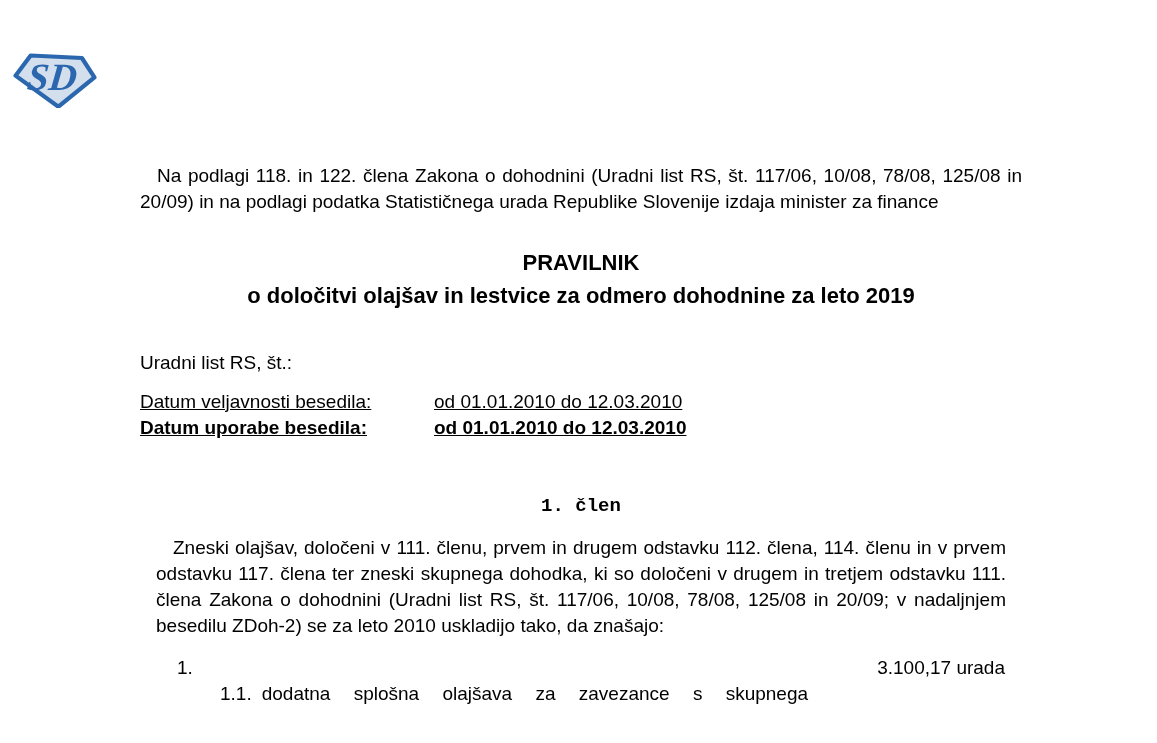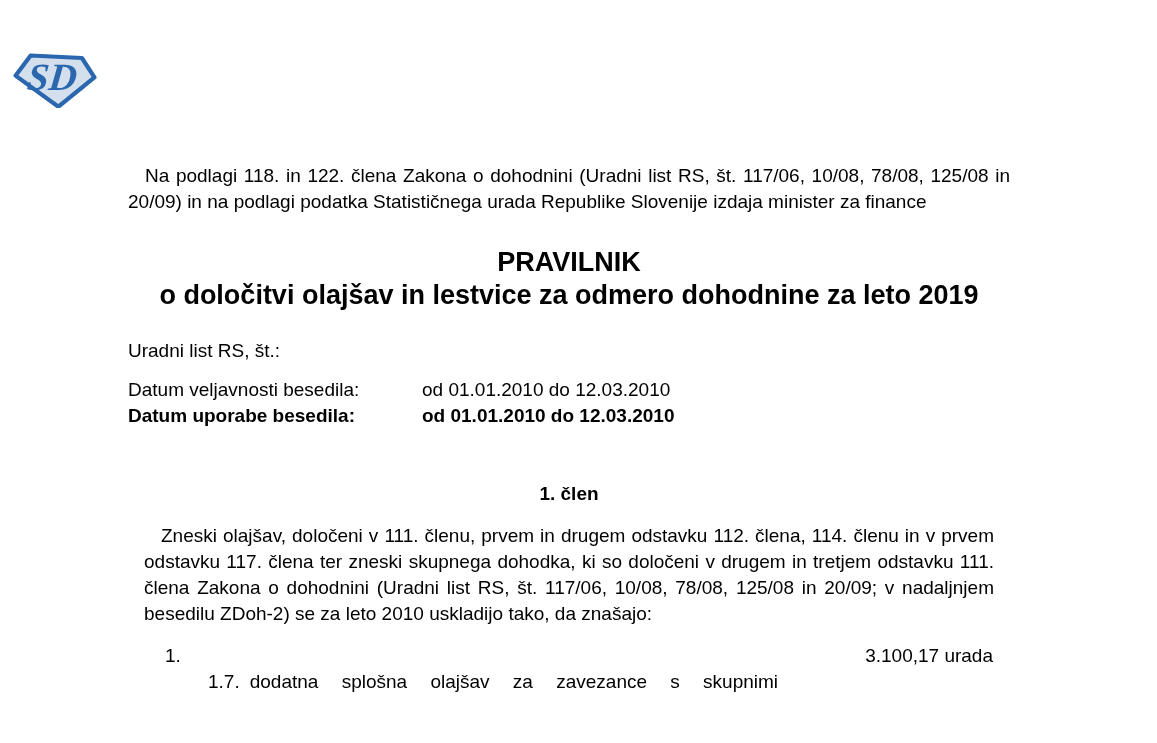--- a/index.html
+++ b/index.html
@@ -20,66 +20,68 @@
   }
   .logo {
     position: absolute;
     left: 13px;
     top: 50px;
     width: 84px;
     height: 58px;
   }
   .content {
     position: absolute;
-    left: 128px;
+    left: 140px;
     top: 163px;
     width: 882px;
   }
   .intro {
     margin: 0;
     text-align: justify;
     text-indent: 17px;
   }
   .title-block {
     margin-top: 31px;
     text-align: center;
     font-weight: bold;
-    font-size: 27px;
+    font-size: 22px;
     line-height: 33px;
   }
   .gazette {
-    margin-top: 26px;
+    margin-top: 38px;
   }
   .gazette-label {
     margin: 0;
   }
   .gazette-item {
     padding-left: 17px;
   }
   .bullet {
     font-size: 13px;
     vertical-align: 1px;
     margin-right: 9px;
   }
   .datum-block {
     margin-top: 13px;
   }
   .datum-label {
     display: inline-block;
     width: 294px;
   }
   .u {
+    text-decoration: underline;
   }
   .datum-line.bold {
     font-weight: bold;
   }
   .article-heading {
     margin-top: 52px;
     text-align: center;
     font-weight: bold;
+    font-family: Liberation Mono, monospace;
   }
   .article-body {
     margin: 16px;
     text-align: justify;
     text-indent: 17px;
   }
   .item-row {
     display: flex;
     margin-top: 5px;
   }
@@ -140,17 +142,17 @@
     <div class="article-heading">1. člen</div>
 
     <p class="article-body">Zneski olajšav, določeni v 111. členu, prvem in drugem odstavku 112. člena, 114. členu in v prvem odstavku 117. člena ter zneski skupnega dohodka, ki so določeni v drugem in tretjem odstavku 111. člena Zakona o dohodnini (Uradni list RS, št. 117/06, 10/08, 78/08, 125/08 in 20/09; v nadaljnjem besedilu ZDoh-2) se za leto 2010 uskladijo tako, da znašajo:</p>
 
     <div class="item-row">
       <span class="item-num">1.</span>
       <span class="item-amount">3.100,17 urada</span>
     </div>
 
     <div class="subitem-row">
-      <span>1.7.</span><span class="subitem-label">dodatna splošna olajšav za zavezance s skupnimi</span>
+      <span>1.1.</span><span class="subitem-label">dodatna splošna olajšava za zavezance s skupnega</span>
     </div>
 
   </div>
 </div>
 
 </body></html>

